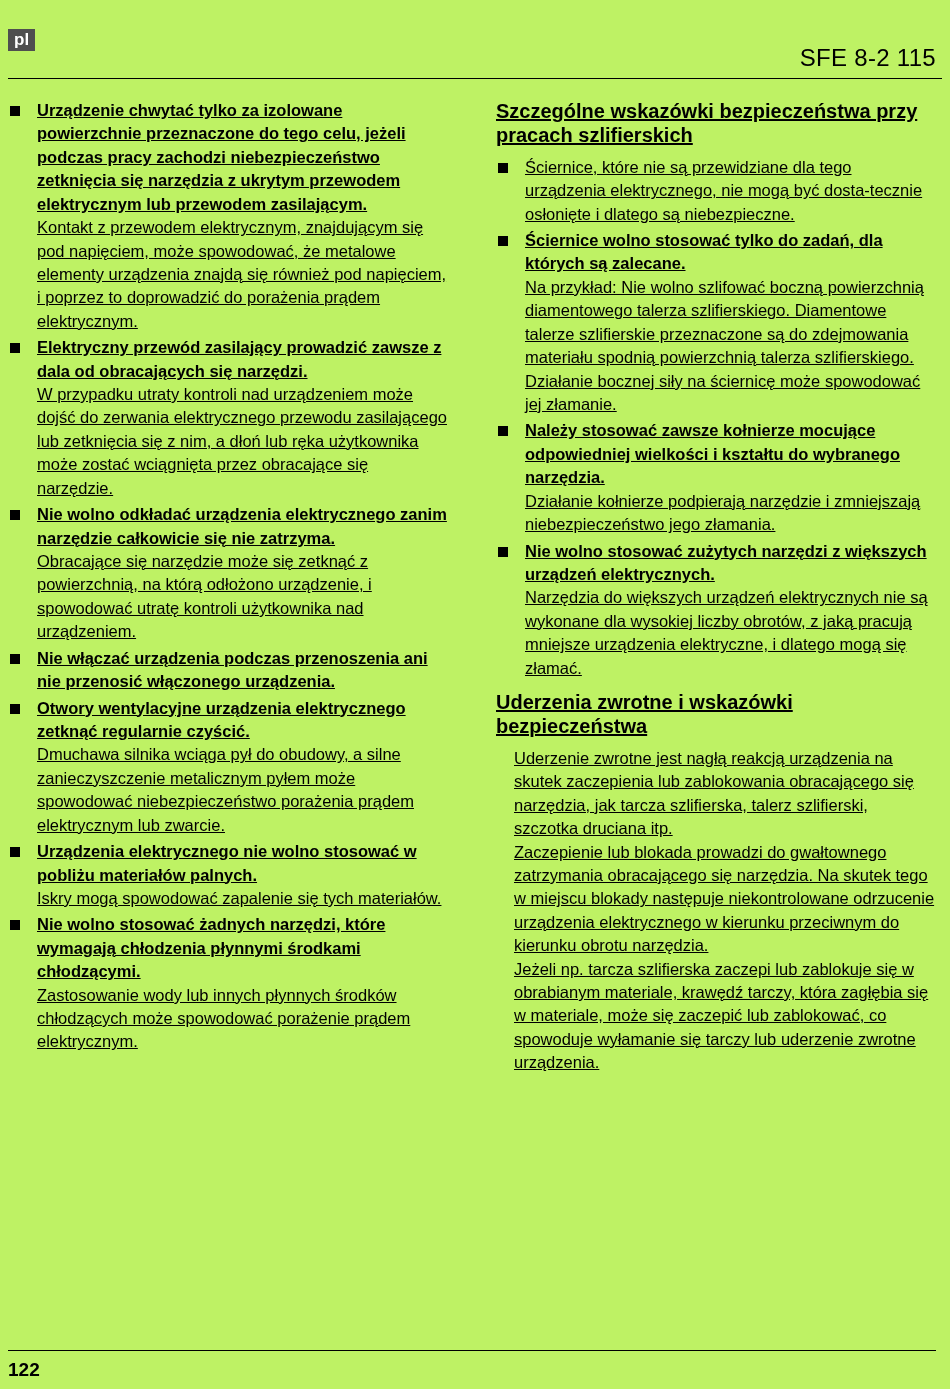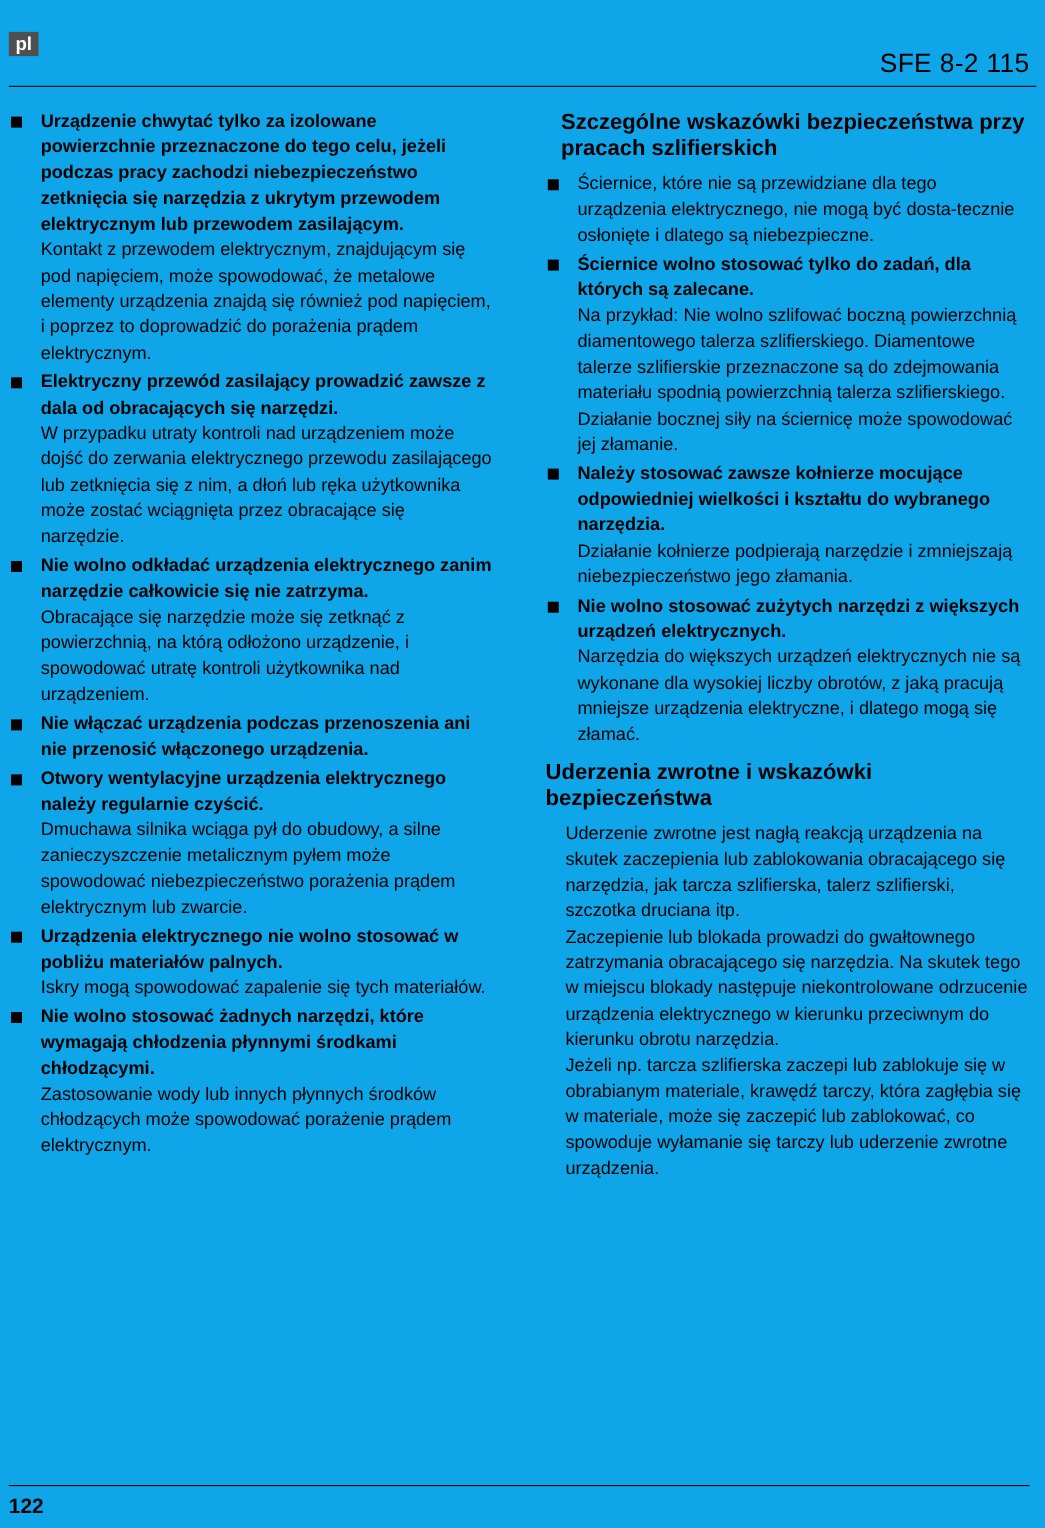--- a/index.html
+++ b/index.html
@@ -1,20 +1,20 @@
 <!DOCTYPE html>
 <html lang="pl"><head>
 <meta charset="utf-8">
 <style>
   html,body { margin:0; padding:0; background:#e9e9e9; }
   .page {
     position:relative;
     width:950px; height:1389px;
     margin:0 auto;
-    background:#0ea5e9;
+    background:#bef264;
     color:#000;
     font-family:"Liberation Sans","DejaVu Sans",sans-serif;
     overflow:hidden;
     box-sizing:border-box;
   }
   
   .page-header {
     display:flex; justify-content:space-between; align-items:center;
     padding:8px 14px 0 8px;
   }
@@ -30,28 +30,29 @@
   }
   .rule {
     border:none; border-top:1.6px solid #000;
     margin:6px 8px 0 8px;
   }
   
   .columns {
     display:flex; gap:48px;
     padding:20px 14px 0 8px;
     box-sizing:border-box;
+    text-decoration:underline;
   }
   .col { flex:1 1 0; min-width:0; }
   .section-heading {
     font-size:20px; font-weight:700;
     line-height:1.22;
     margin:10px 0 8px 0;
   }
-  .col .section-heading:first-child { margin-top:0;margin-left:14px; }
+  .col .section-heading:first-child { margin-top:0; }
   .bullet-item {
     display:flex;
     margin:0 0 3px 2px;
   }
   .bullet-square {
     width:10px; height:10px;
     background:#000;
     flex:0 0 auto;
     margin:7px 17px 0 0;
   }
@@ -111,21 +112,21 @@
         </div>
         <div class="bullet-item">
           <span class="bullet-square"></span>
           <div class="bullet-body">
             <p class="bold-lead">Nie włączać urządzenia podczas przenoszenia ani nie przenosić włączonego urządzenia.</p>
           </div>
         </div>
         <div class="bullet-item">
           <span class="bullet-square"></span>
           <div class="bullet-body">
-            <p class="bold-lead">Otwory wentylacyjne urządzenia elektrycznego należy regularnie czyścić.</p>
+            <p class="bold-lead">Otwory wentylacyjne urządzenia elektrycznego zetknąć regularnie czyścić.</p>
             <p class="body-text">Dmuchawa silnika wciąga pył do obudowy, a silne zanieczyszczenie metalicznym pyłem może spowodować niebezpieczeństwo porażenia prądem elektrycznym lub zwarcie.</p>
           </div>
         </div>
         <div class="bullet-item">
           <span class="bullet-square"></span>
           <div class="bullet-body">
             <p class="bold-lead">Urządzenia elektrycznego nie wolno stosować w pobliżu materiałów palnych.</p>
             <p class="body-text">Iskry mogą spowodować zapalenie się tych materiałów.</p>
           </div>
         </div>

